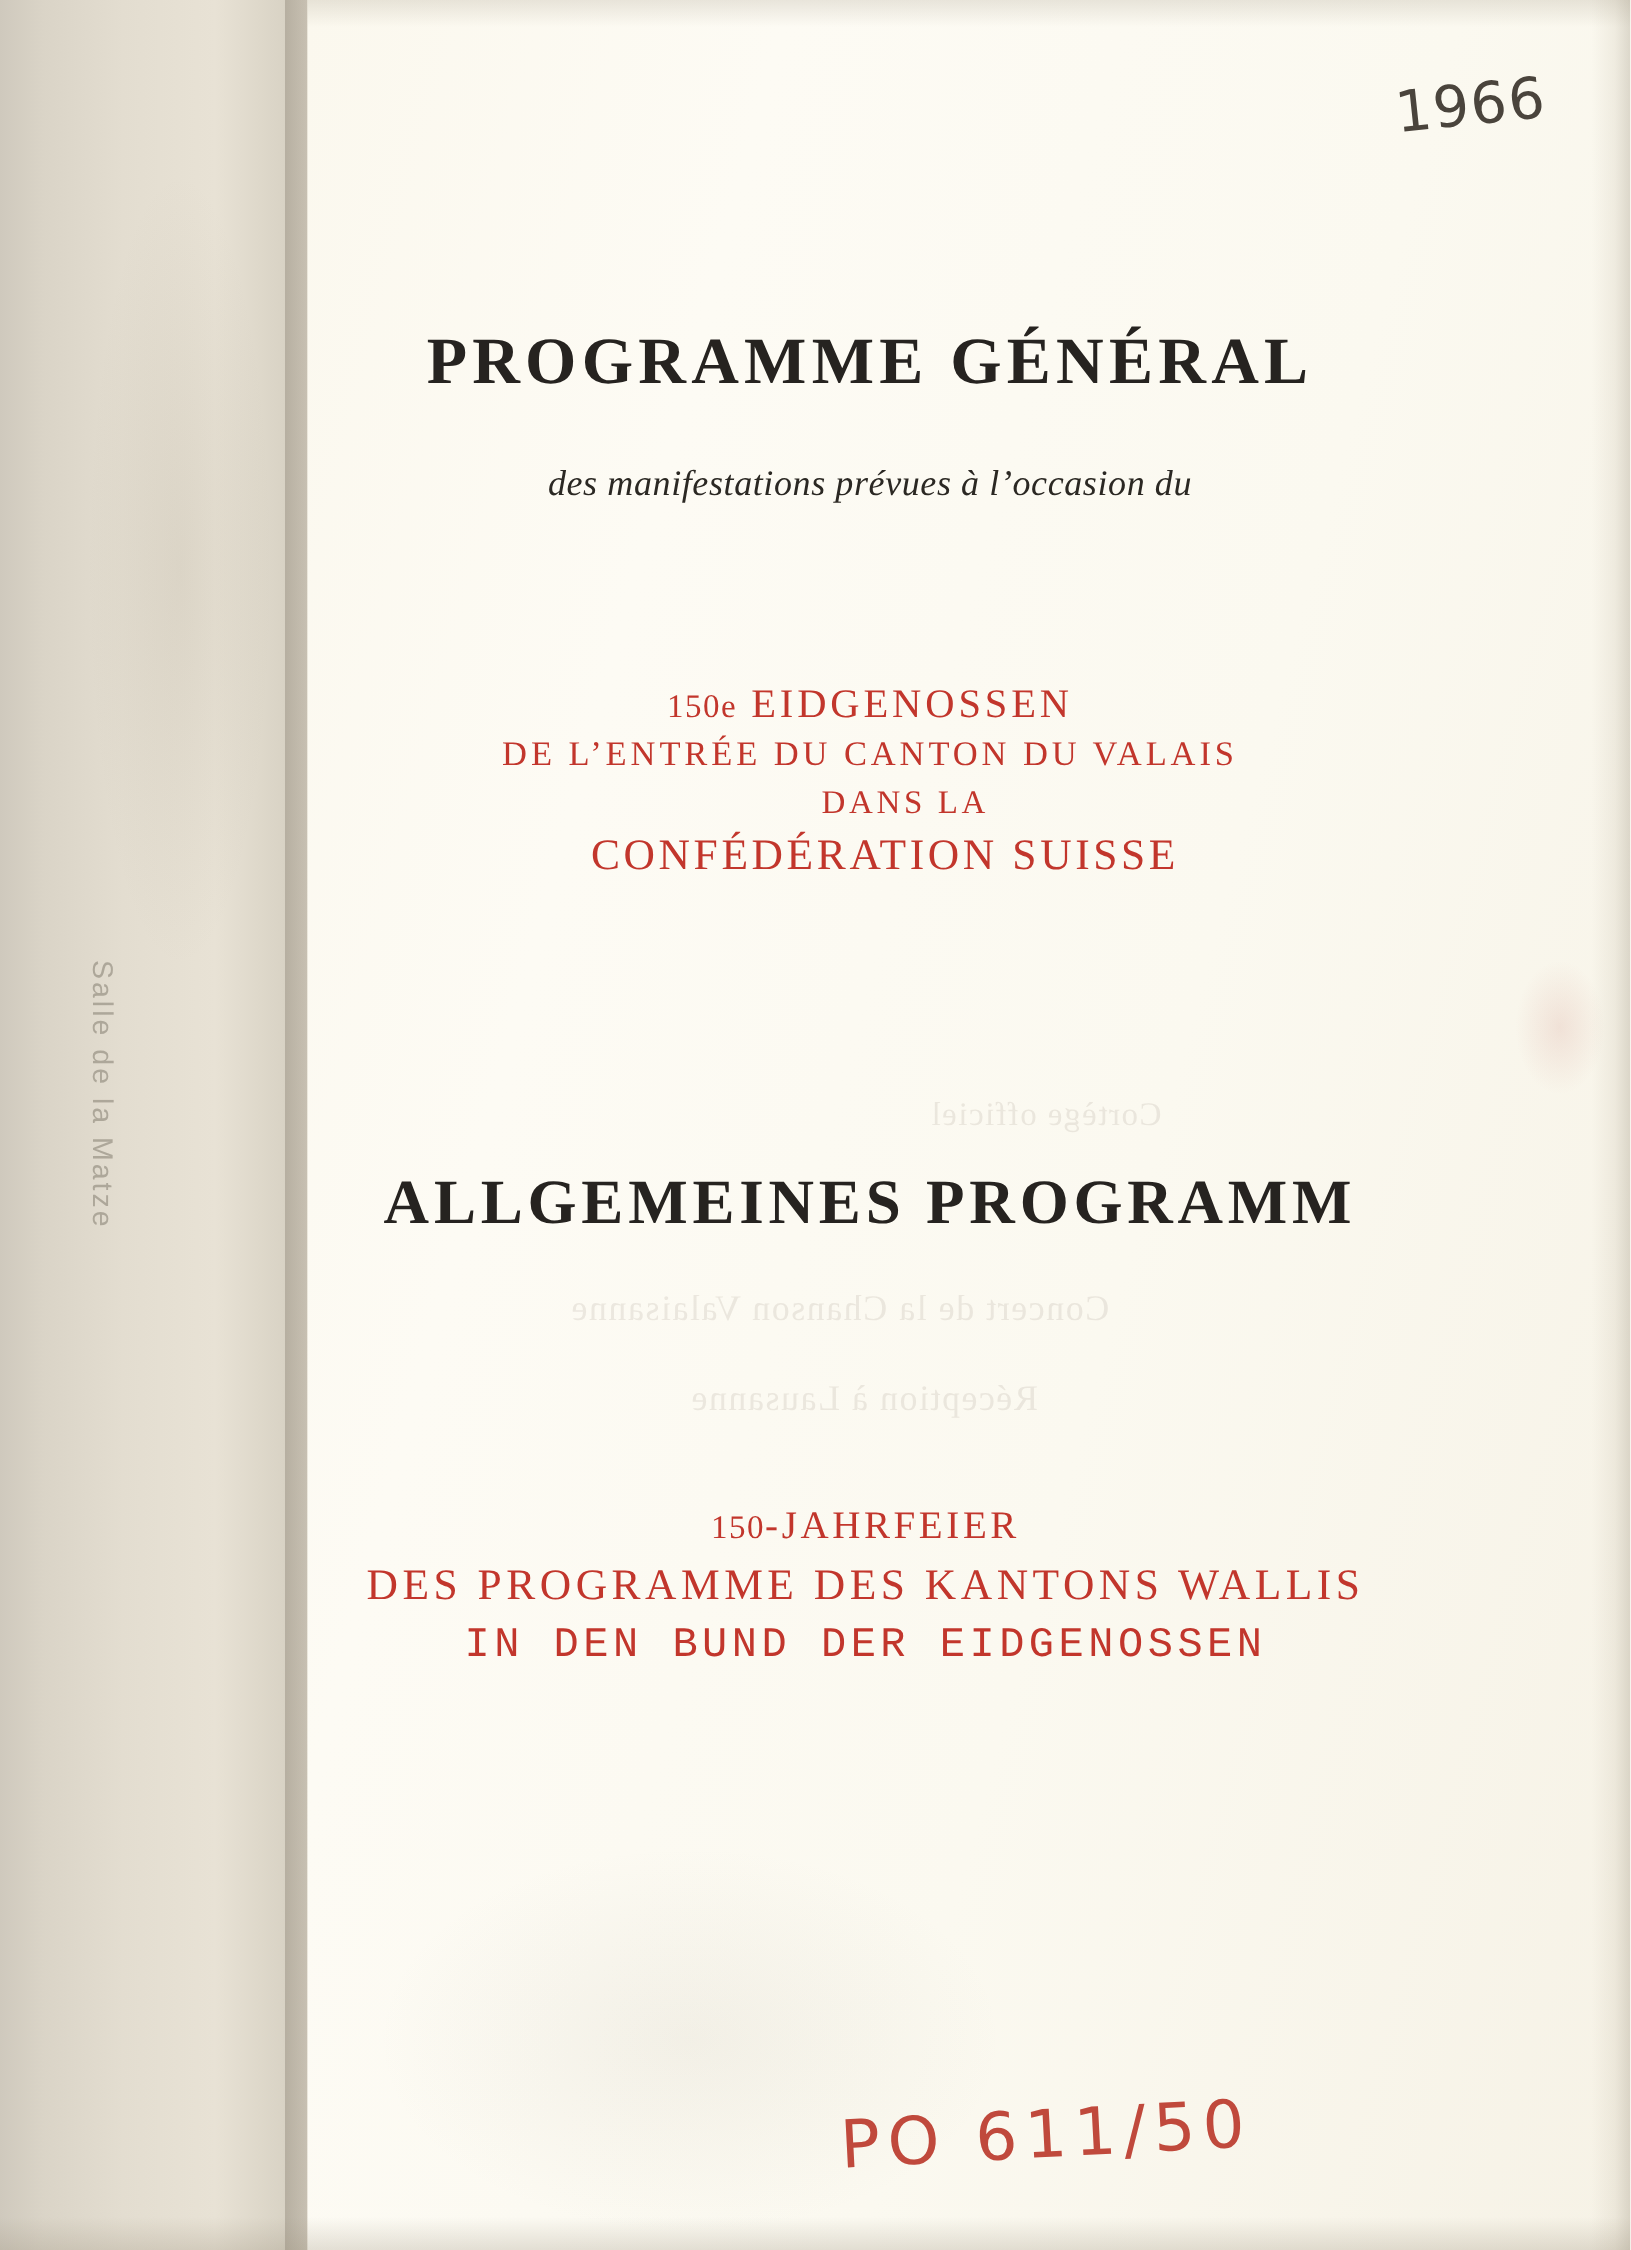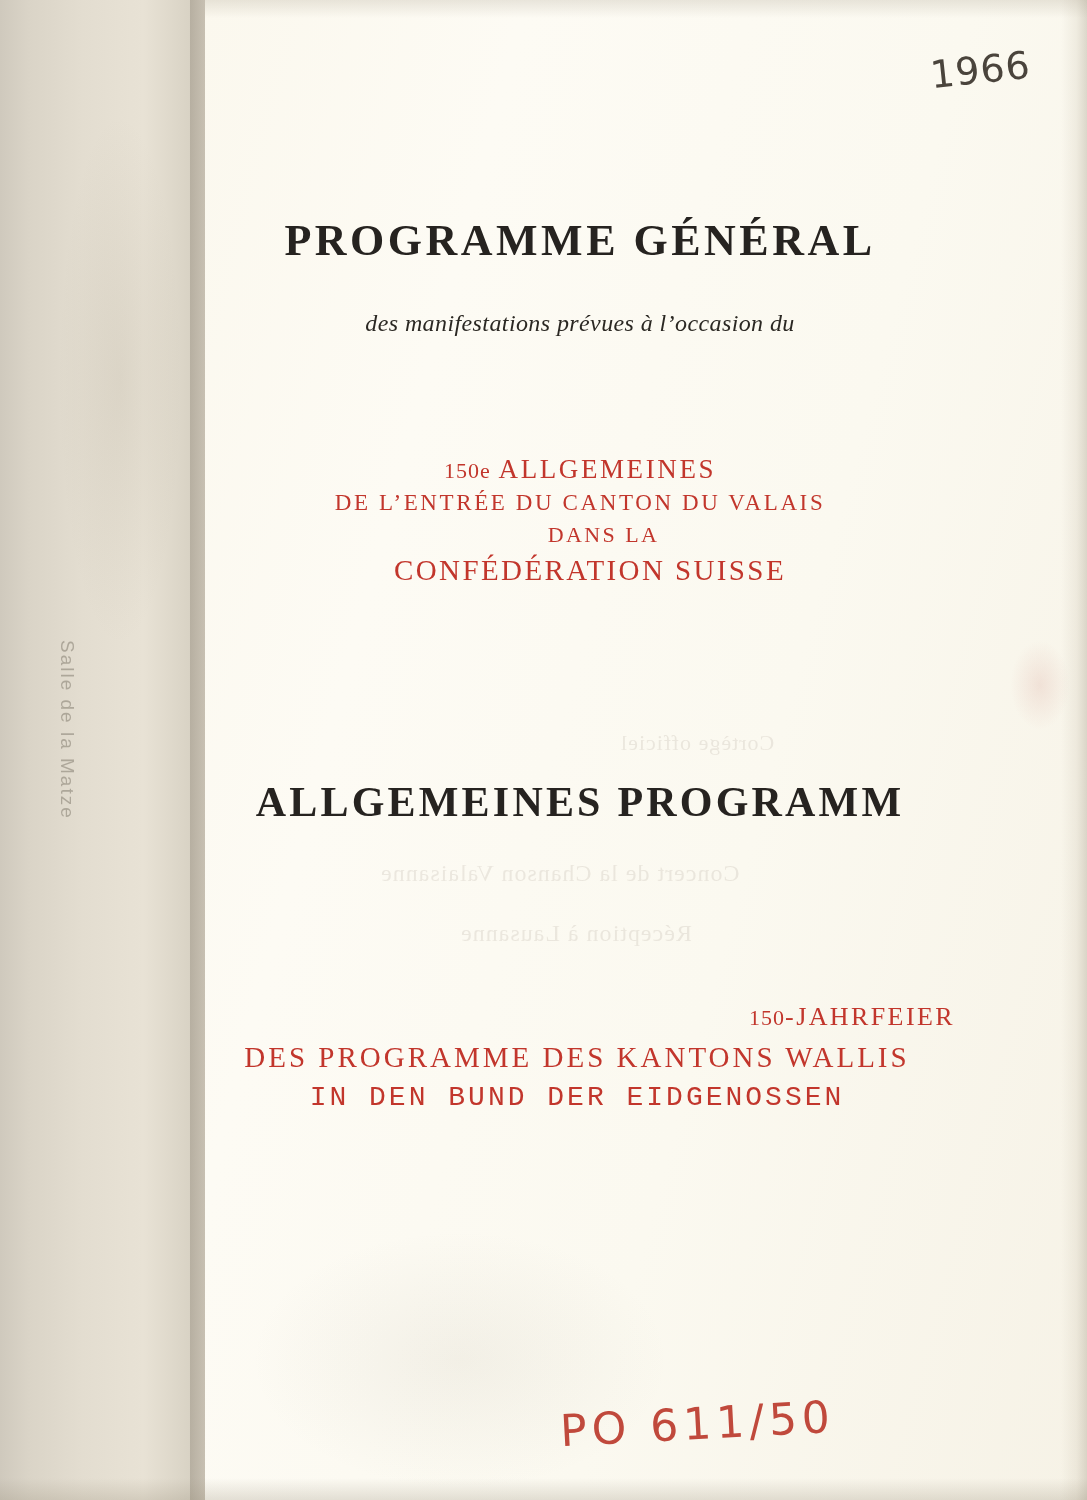--- a/index.html
+++ b/index.html
@@ -168,21 +168,20 @@
     position: absolute;
     left: -6px; right: 0;
     top: 998px;
     color: #c2362c;
     font-family: "Liberation Serif", serif;
   }
   .red-block-de .d1 {
     font-size: 26px;
     letter-spacing: 2.4px;
     line-height: 1.45;
-    text-align: right;
   }
   .red-block-de .d1 .num { font-size: 22px; letter-spacing: 1px; }
   .red-block-de .d2 {
     font-size: 29px;
     letter-spacing: 3px;
     line-height: 1.45;
   }
   .red-block-de .d3 {
     font-size: 28px;
     letter-spacing: 3px;
@@ -249,21 +248,21 @@
 
   <div class="doc">
 
     <div class="title-fr">PROGRAMME GÉNÉRAL</div>
 
     <div class="subtitle-fr">des manifestations prévues à l’occasion du</div>
 
     <div class="red-block-fr">
       <div class="l1">
         <span class="num">150e</span>
-        <span>ALLGEMEINES</span>
+        <span>EIDGENOSSEN</span>
       </div>
       <div class="l2">DE L’ENTRÉE DU CANTON DU VALAIS</div>
       <div class="l3">DANS LA</div>
       <div class="l4">CONFÉDÉRATION SUISSE</div>
     </div>
 
     <div class="title-de">ALLGEMEINES PROGRAMM</div>
 
     <div class="red-block-de">
       <div class="d1"><span class="num">150</span><span>-JAHRFEIER</span></div>

